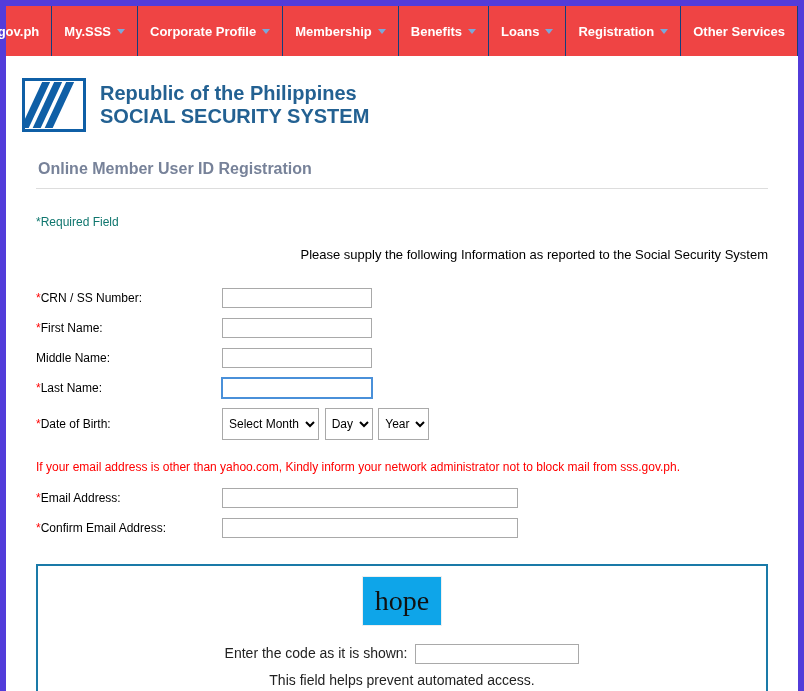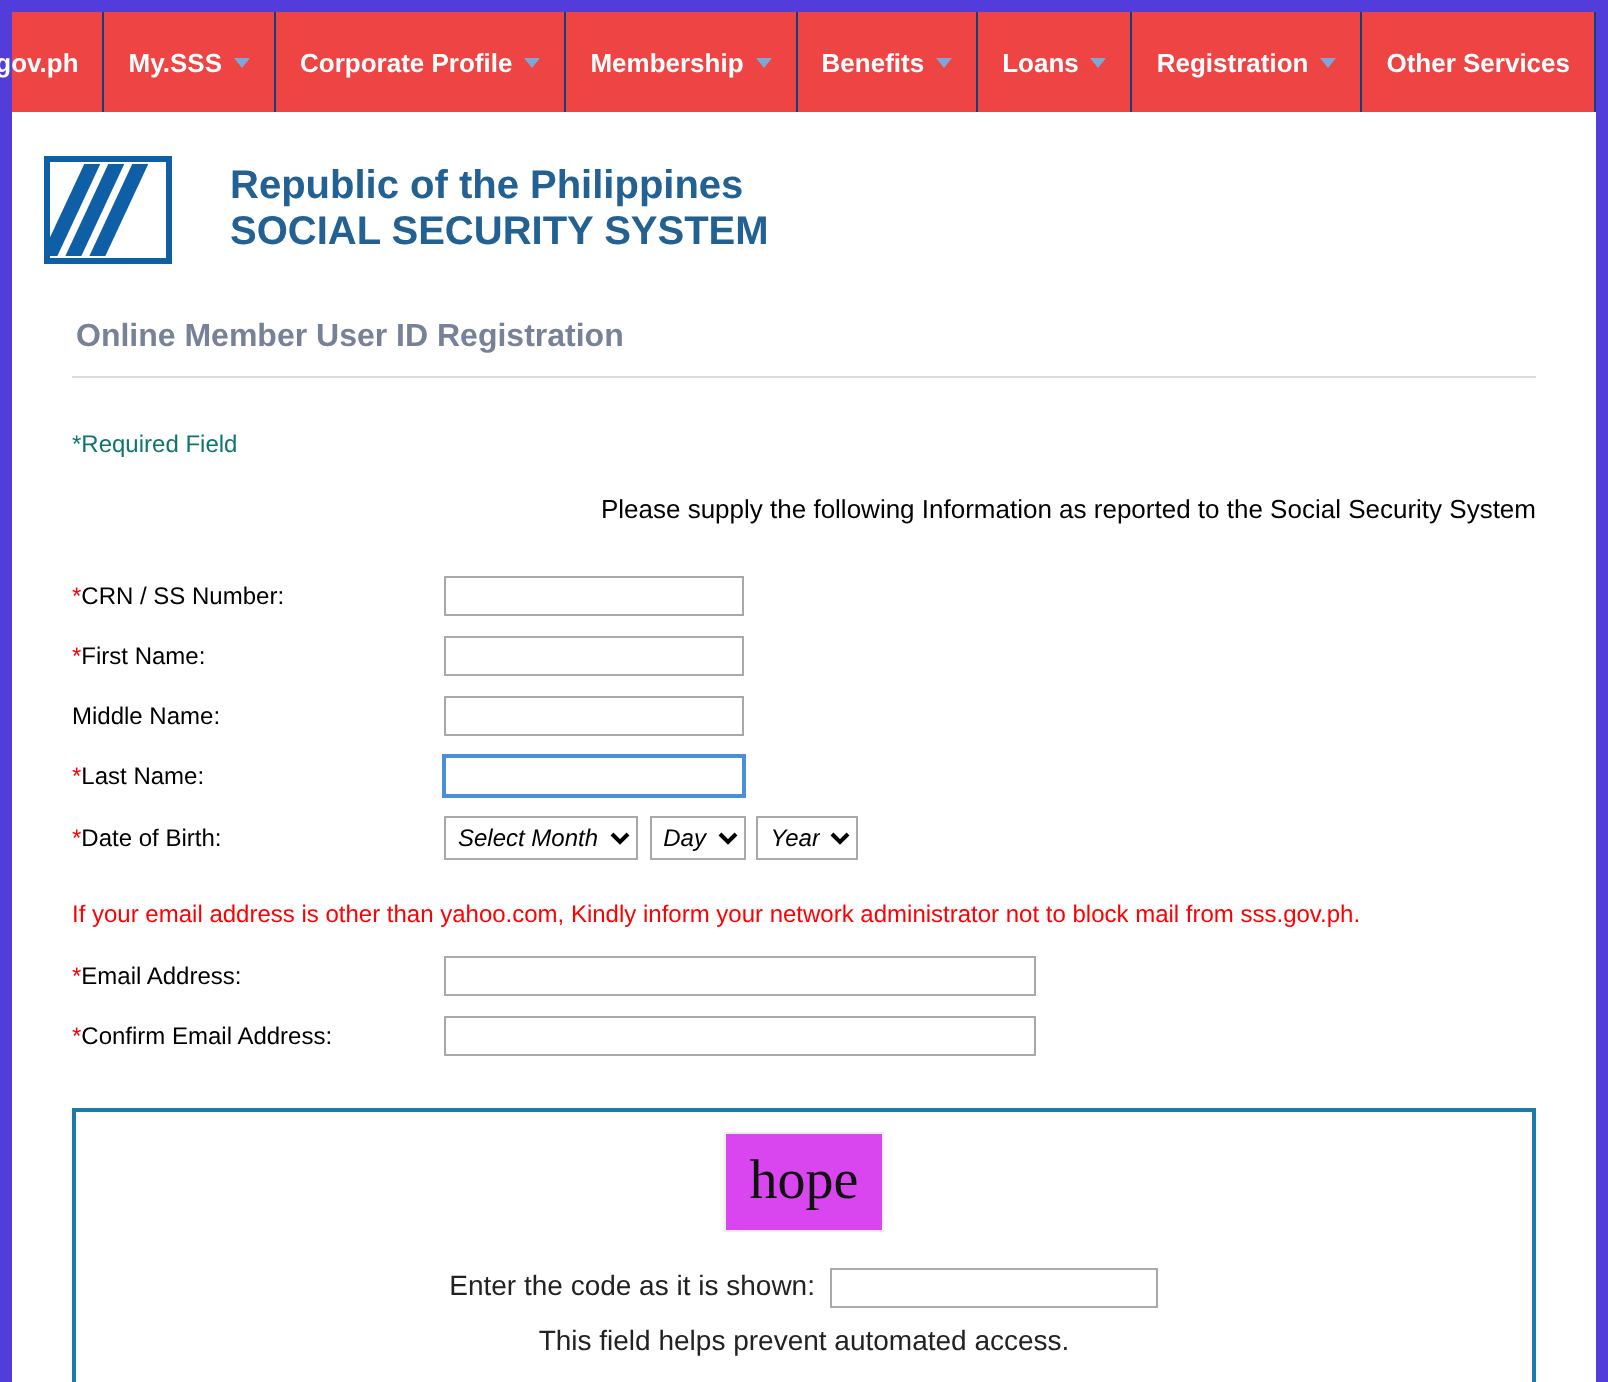--- a/index.html
+++ b/index.html
@@ -46,21 +46,21 @@
       border-left: 4px solid transparent;
       border-right: 4px solid transparent;
       border-top: 5px solid #7ca8d9;
     }
     .content {
       padding: 22px 16px 8px 16px;
     }
     .header {
       display: flex;
       align-items: center;
-      gap: 29px;
+      gap: 14px;
       margin-bottom: 28px;
     }
     .logo {
       width: 64px;
       height: 54px;
     }
     .header-text h1 {
       font-size: 20px;
       font-weight: bold;
       color: #236192;
@@ -112,42 +112,41 @@
       font-size: 12px;
     }
     .text-input.focus {
       border: 1px solid #4a90d9;
       outline: 1px solid #4a90d9;
     }
     .text-input.wide {
       width: 296px;
     }
     .dob-selects select {
-      height: 22px;
+      height: 32px;
       border: 1px solid #a9a9a9;
       font-size: 12px;
       background: #fff;
       padding: 1px 2px;
       margin-right: 2px;
-      font-style: italic;
     }
     .email-note {
       color: #ff0000;
       font-size: 12px;
       margin: 20px 0 14px 0;
     }
     .captcha-box {
       border: 2px solid #1a7aa8;
       margin: 26px 0 6px 0;
       padding: 8px 8px 18px 8px;
       text-align: center;
     }
     .captcha-img {
       display: inline-block;
-      background: #d946ef;
+      background: #0ea5e9;
       border: 1px solid #eee;
       padding: 8px 12px;
       margin: 2px 0 18px 0;
     }
     .captcha-text {
       font-family: "Comic Sans MS", cursive;
       font-size: 28px;
       color: #111;
     }
     .captcha-row {

